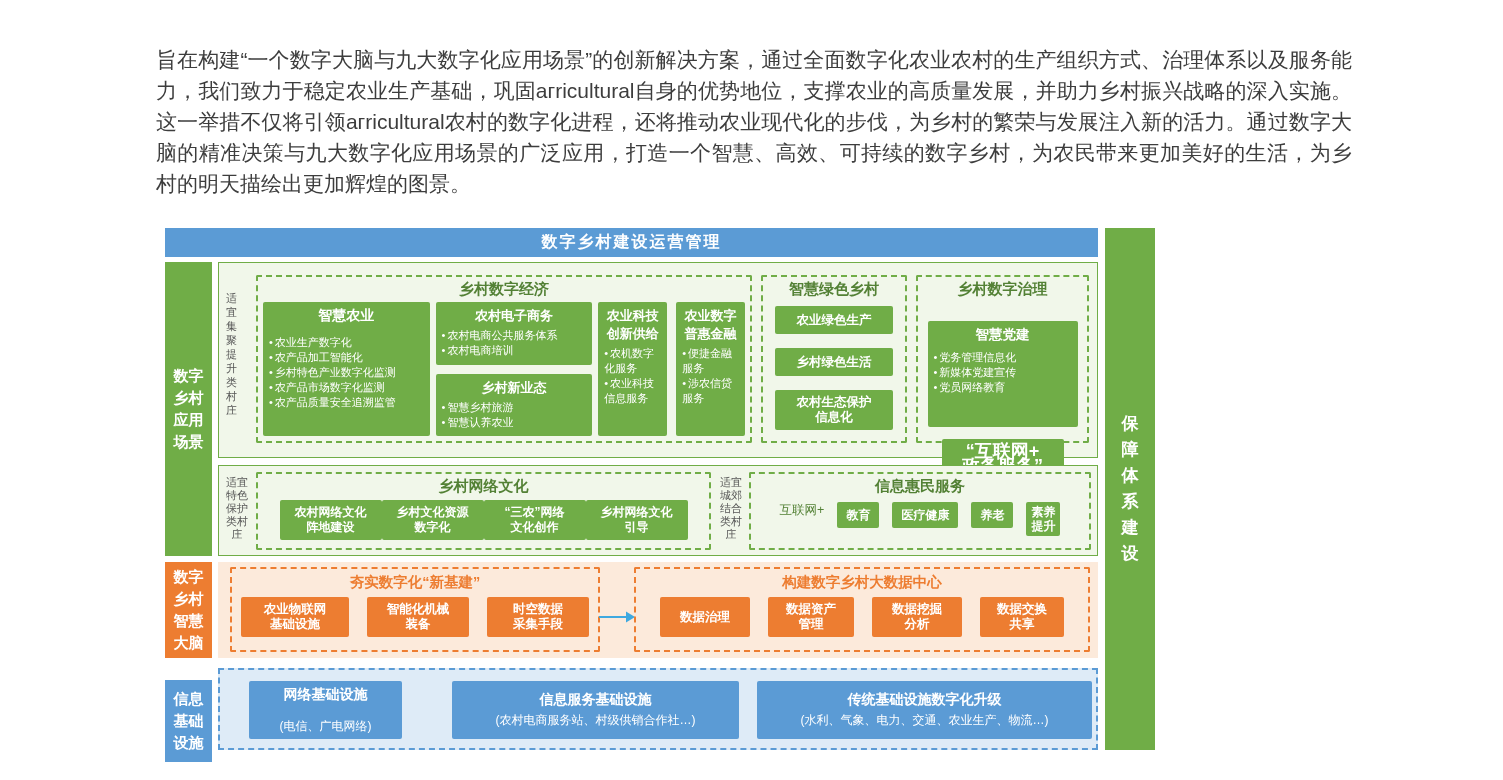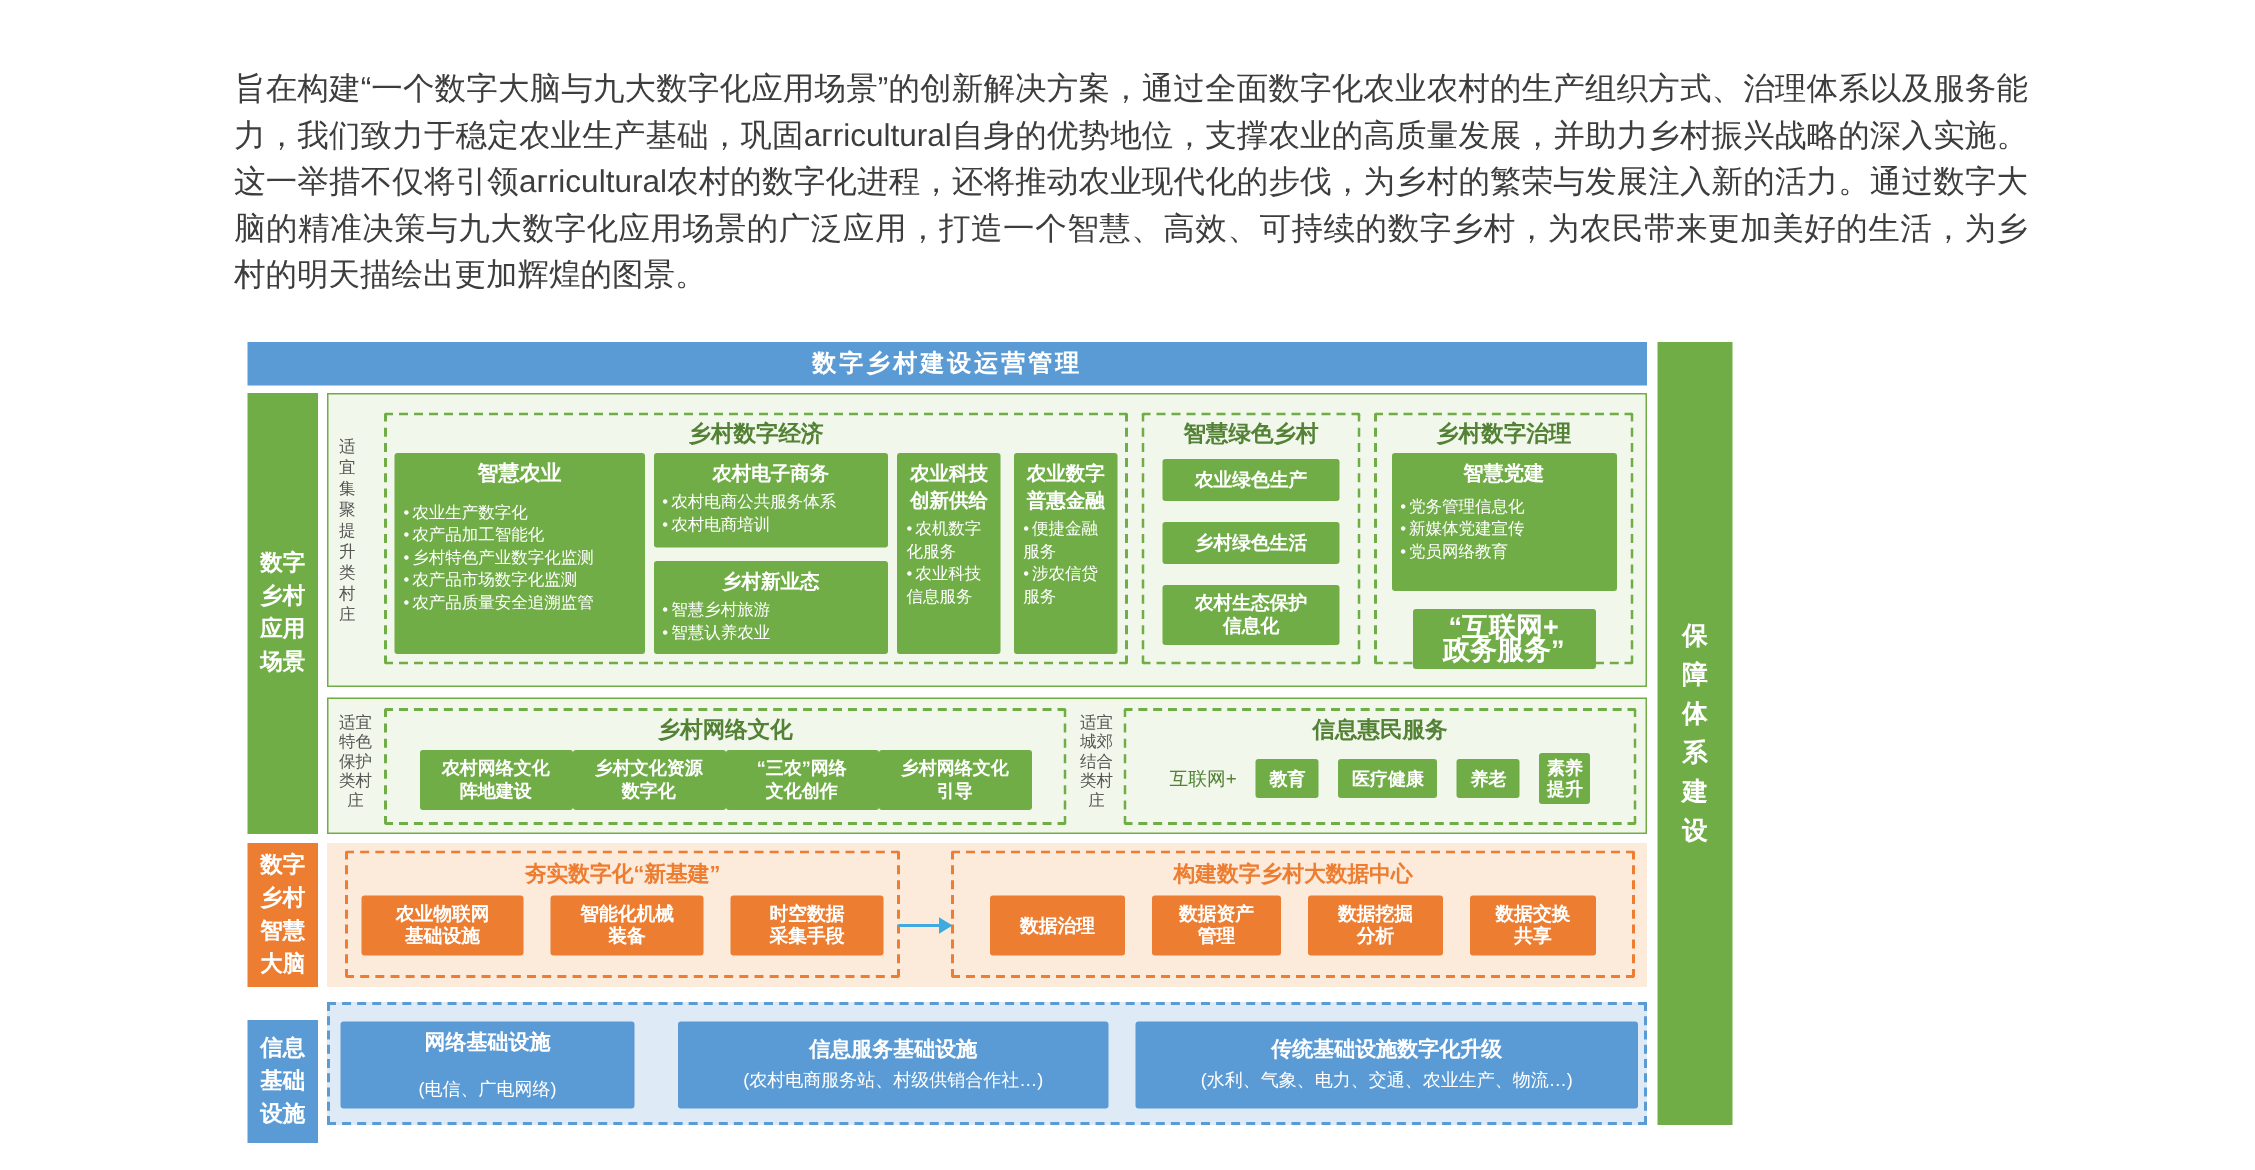--- a/index.html
+++ b/index.html
@@ -51,48 +51,48 @@
   .econ-c2 .gcard, .econ-c3 .gcard { flex:1; }
   .econ-c2 .ct, .econ-c3 .ct { margin-bottom:3px; }
 
   .grp-green { left:542px; top:12px; width:146px; height:168px; }
   .grp-green .cards { display:flex; flex-direction:column; align-items:center; gap:14px; padding-top:8px; }
   .gv-card { width:118px; background:#70AD47; color:#fff; border-radius:2px; display:flex; align-items:center; justify-content:center; text-align:center; font-weight:bold; font-size:12.5px; white-space:pre-line; line-height:15px; }
   .gv-s { height:28px; }
   .gv-l { height:40px; }
 
   .grp-gov { left:697px; top:12px; width:173px; height:168px; }
-  .card-party { width:150px; margin:4px auto 0; height:92px; }
+  .card-party { width:150px; margin:23px auto 0; height:106px; }
   .card-party .ct { margin-bottom:6px; font-size:13.5px; }
   .card-govsvc { width:122px; margin:12px auto 0; height:40px; background:#70AD47; color:#fff; border-radius:2px; display:flex; align-items:center; justify-content:center; text-align:center; font-weight:bold; font-size:18px; white-space:pre-line; line-height:15px; }
 
   .grp-culture { left:37px; top:6px; width:455px; height:78px; }
   .cult-cards { display:flex; justify-content:center; padding-top:5px; }
   .cult-card { width:102px; height:40px; background:#70AD47; color:#fff; border-radius:2px; display:flex; align-items:center; justify-content:center; text-align:center; font-weight:bold; font-size:12px; white-space:pre-line; line-height:15px; }
 
   .grp-welfare { left:530px; top:6px; width:342px; height:78px; }
-  .welf-row { display:flex; align-items:center; justify-content:center; gap:13px; padding-top:7px; }
+  .welf-row { display:flex; align-items:flex-start; justify-content:center; gap:13px; padding-top:7px; }
   .welf-prefix { color:#538135; font-size:12.5px; }
   .welf-card { background:#70AD47; color:#fff; border-radius:2px; display:flex; align-items:center; justify-content:center; text-align:center; font-weight:bold; font-size:12px; white-space:pre-line; line-height:14px; padding:0 9px; height:26px; }
   .welf-card.two { height:34px; padding:0 5px; }
 
   .ogroup { position:absolute; border:2px dashed #ED7D31; border-radius:2px; }
   .otitle { text-align:center; color:#ED7D31; font-weight:bold; font-size:14.5px; padding-top:4px; height:26px; }
   .grp-newinfra { left:12px; top:5px; width:370px; height:85px; }
   .grp-datacenter { left:416px; top:5px; width:456px; height:85px; }
   .ocards { display:flex; justify-content:center; gap:18px; margin-top:2px; }
   .ocard { background:#ED7D31; color:#fff; border-radius:2px; display:flex; align-items:center; justify-content:center; text-align:center; font-weight:bold; font-size:12.5px; white-space:pre-line; line-height:15px; height:40px; }
   .oc-1 { width:108px; } .oc-2 { width:102px; } .oc-3 { width:102px; }
   .dc-1 { width:90px; } .dc-2 { width:86px; } .dc-3 { width:90px; } .dc-4 { width:84px; }
   .arrow { position:absolute; left:380px; top:48px; width:38px; height:14px; }
 
   .bcard { position:absolute; top:11px; height:58px; background:#5B9BD5; color:#fff; border-radius:2px; display:flex; flex-direction:column; align-items:center; justify-content:center; }
   .bcard .bt { font-weight:bold; font-size:14px; }
   .bcard .bd { font-size:12px; margin-top:3px; }
-  .bc-1 { left:7px; width:196px;gap:11px; }
+  .bc-1 { left:29px; width:153px;gap:11px; }
   .bc-2 { left:232px; width:287px; }
   .bc-3 { left:537px; width:335px; }
 </style>
 </head>
 <body>
 
 <div class="intro">旨在构建“一个数字大脑与九大数字化应用场景”的创新解决方案，通过全面数字化农业农村的生产组织方式、治理体系以及服务能力，我们致力于稳定农业生产基础，巩固агricultural自身的优势地位，支撑农业的高质量发展，并助力乡村振兴战略的深入实施。这一举措不仅将引领агricultural农村的数字化进程，还将推动农业现代化的步伐，为乡村的繁荣与发展注入新的活力。通过数字大脑的精准决策与九大数字化应用场景的广泛应用，打造一个智慧、高效、可持续的数字乡村，为农民带来更加美好的生活，为乡村的明天描绘出更加辉煌的图景。</div>
 
 <div class="diagram">
 

